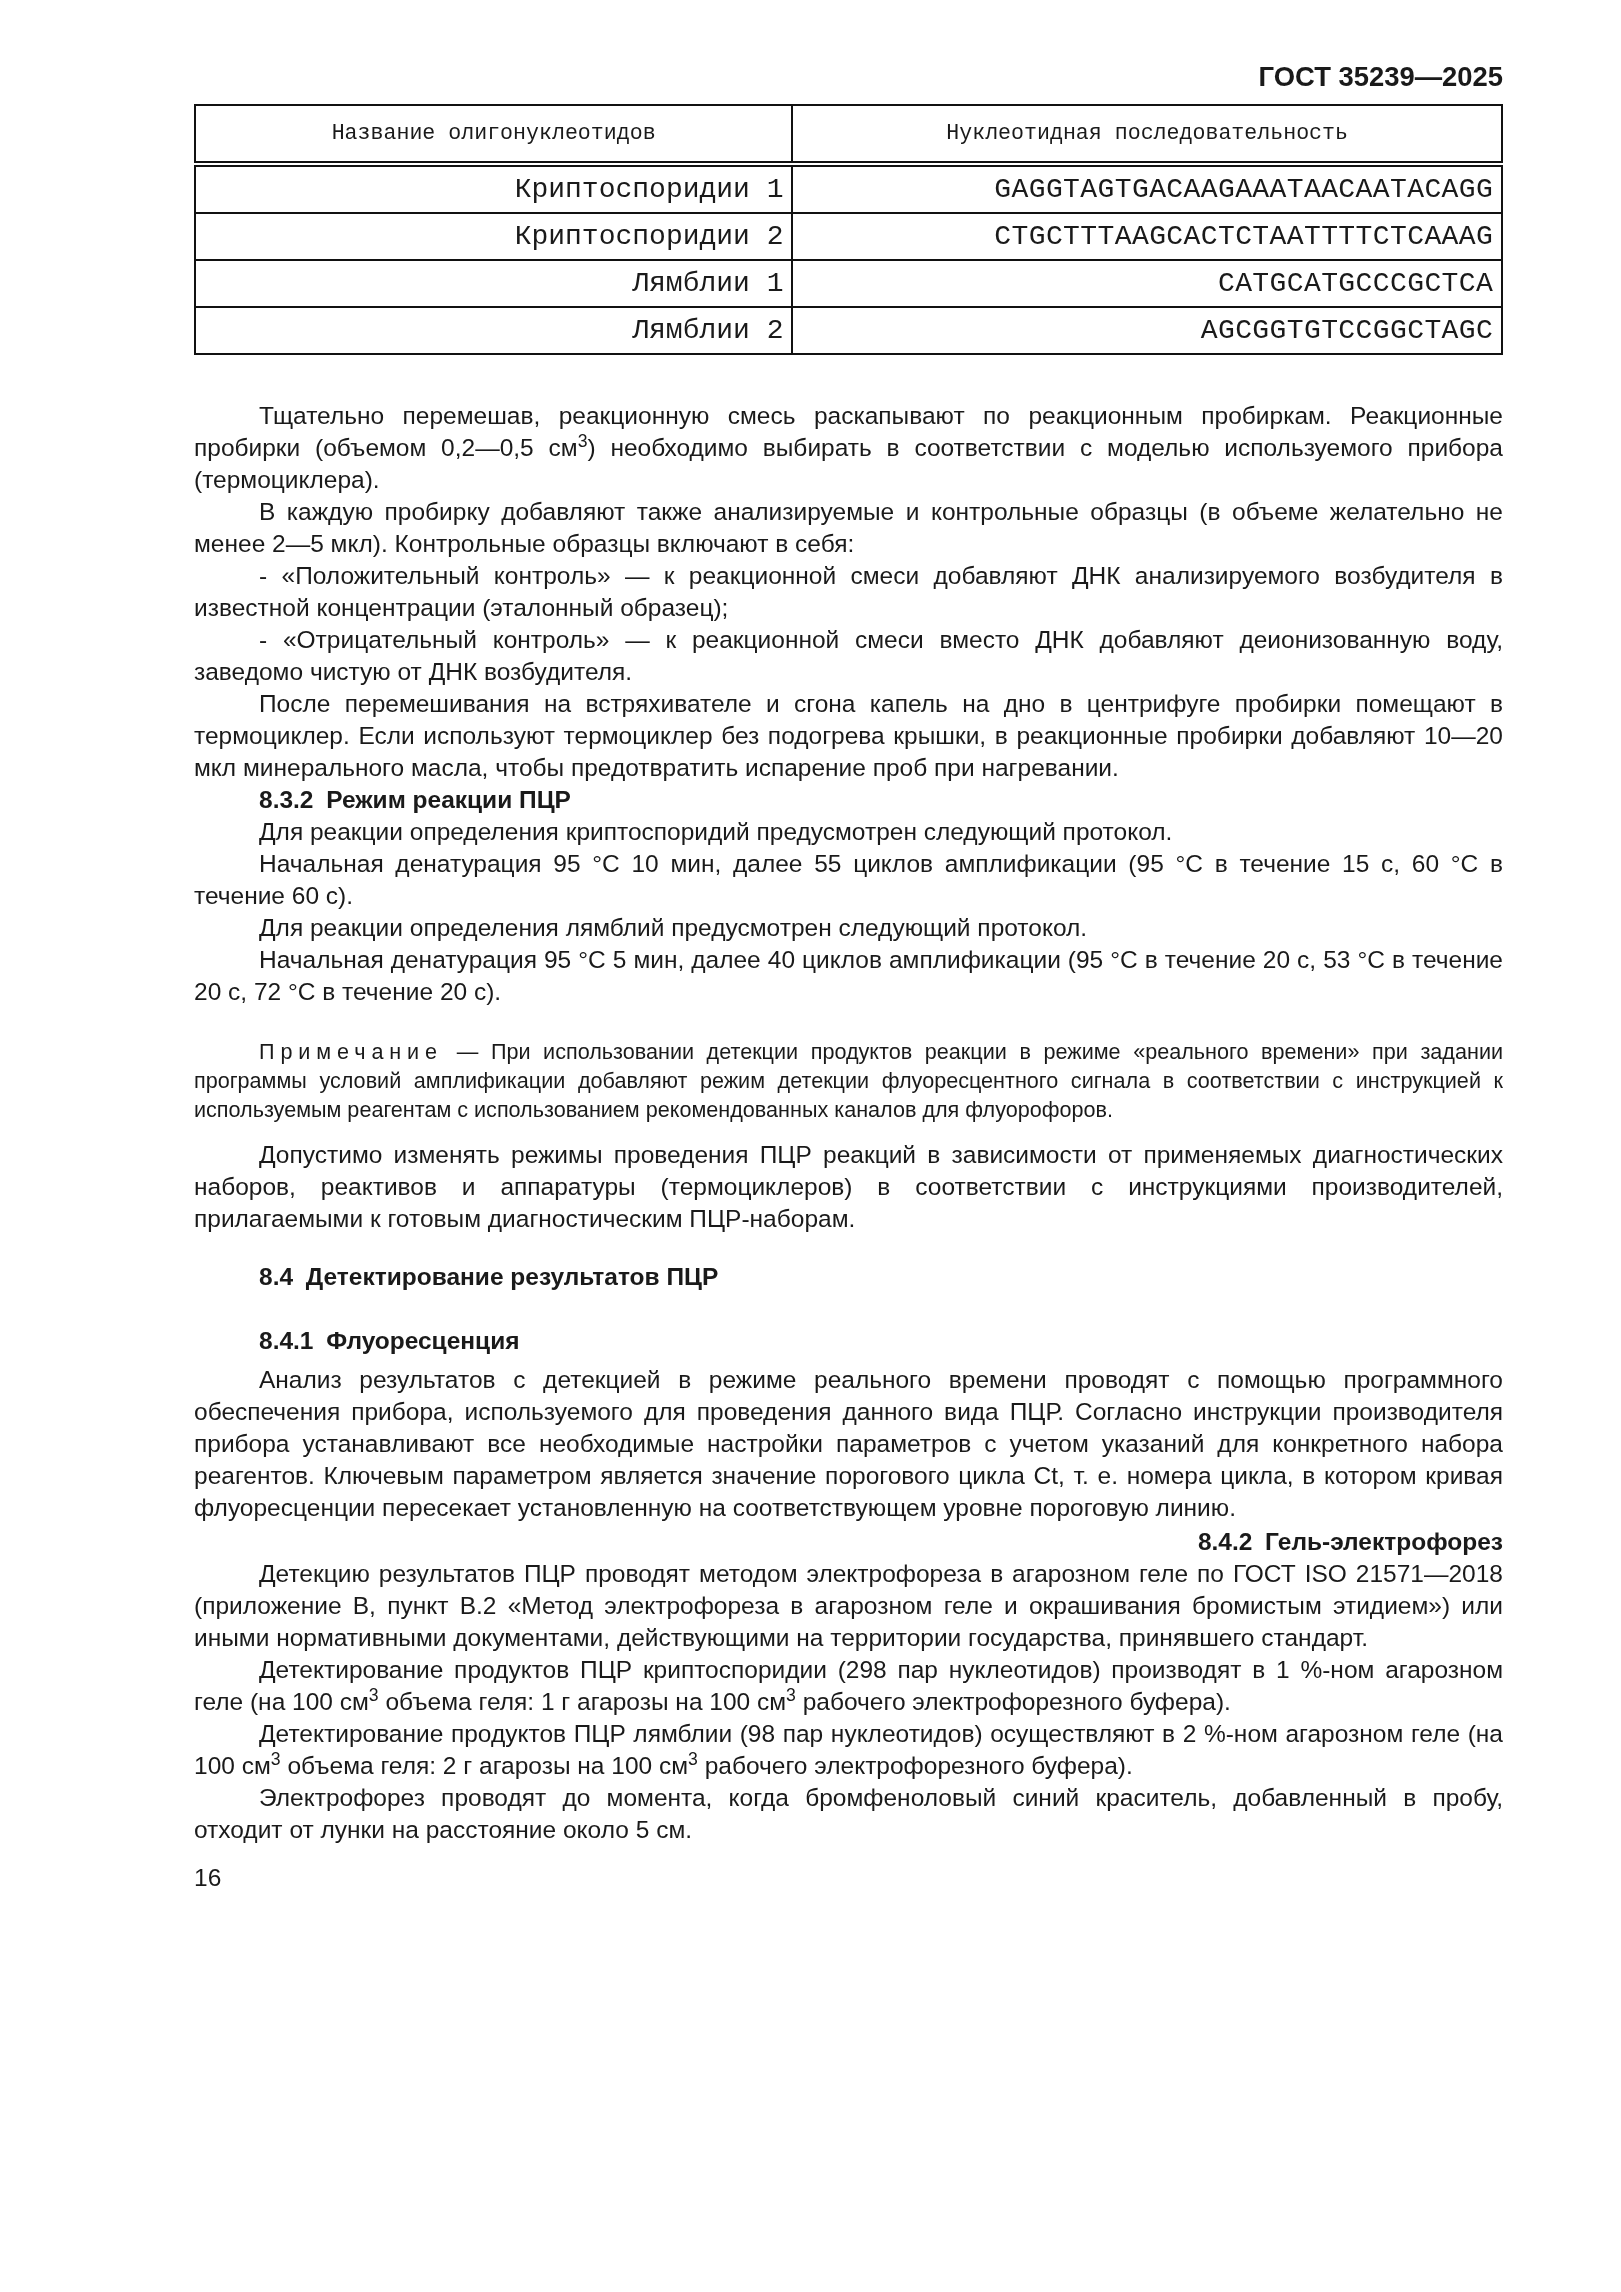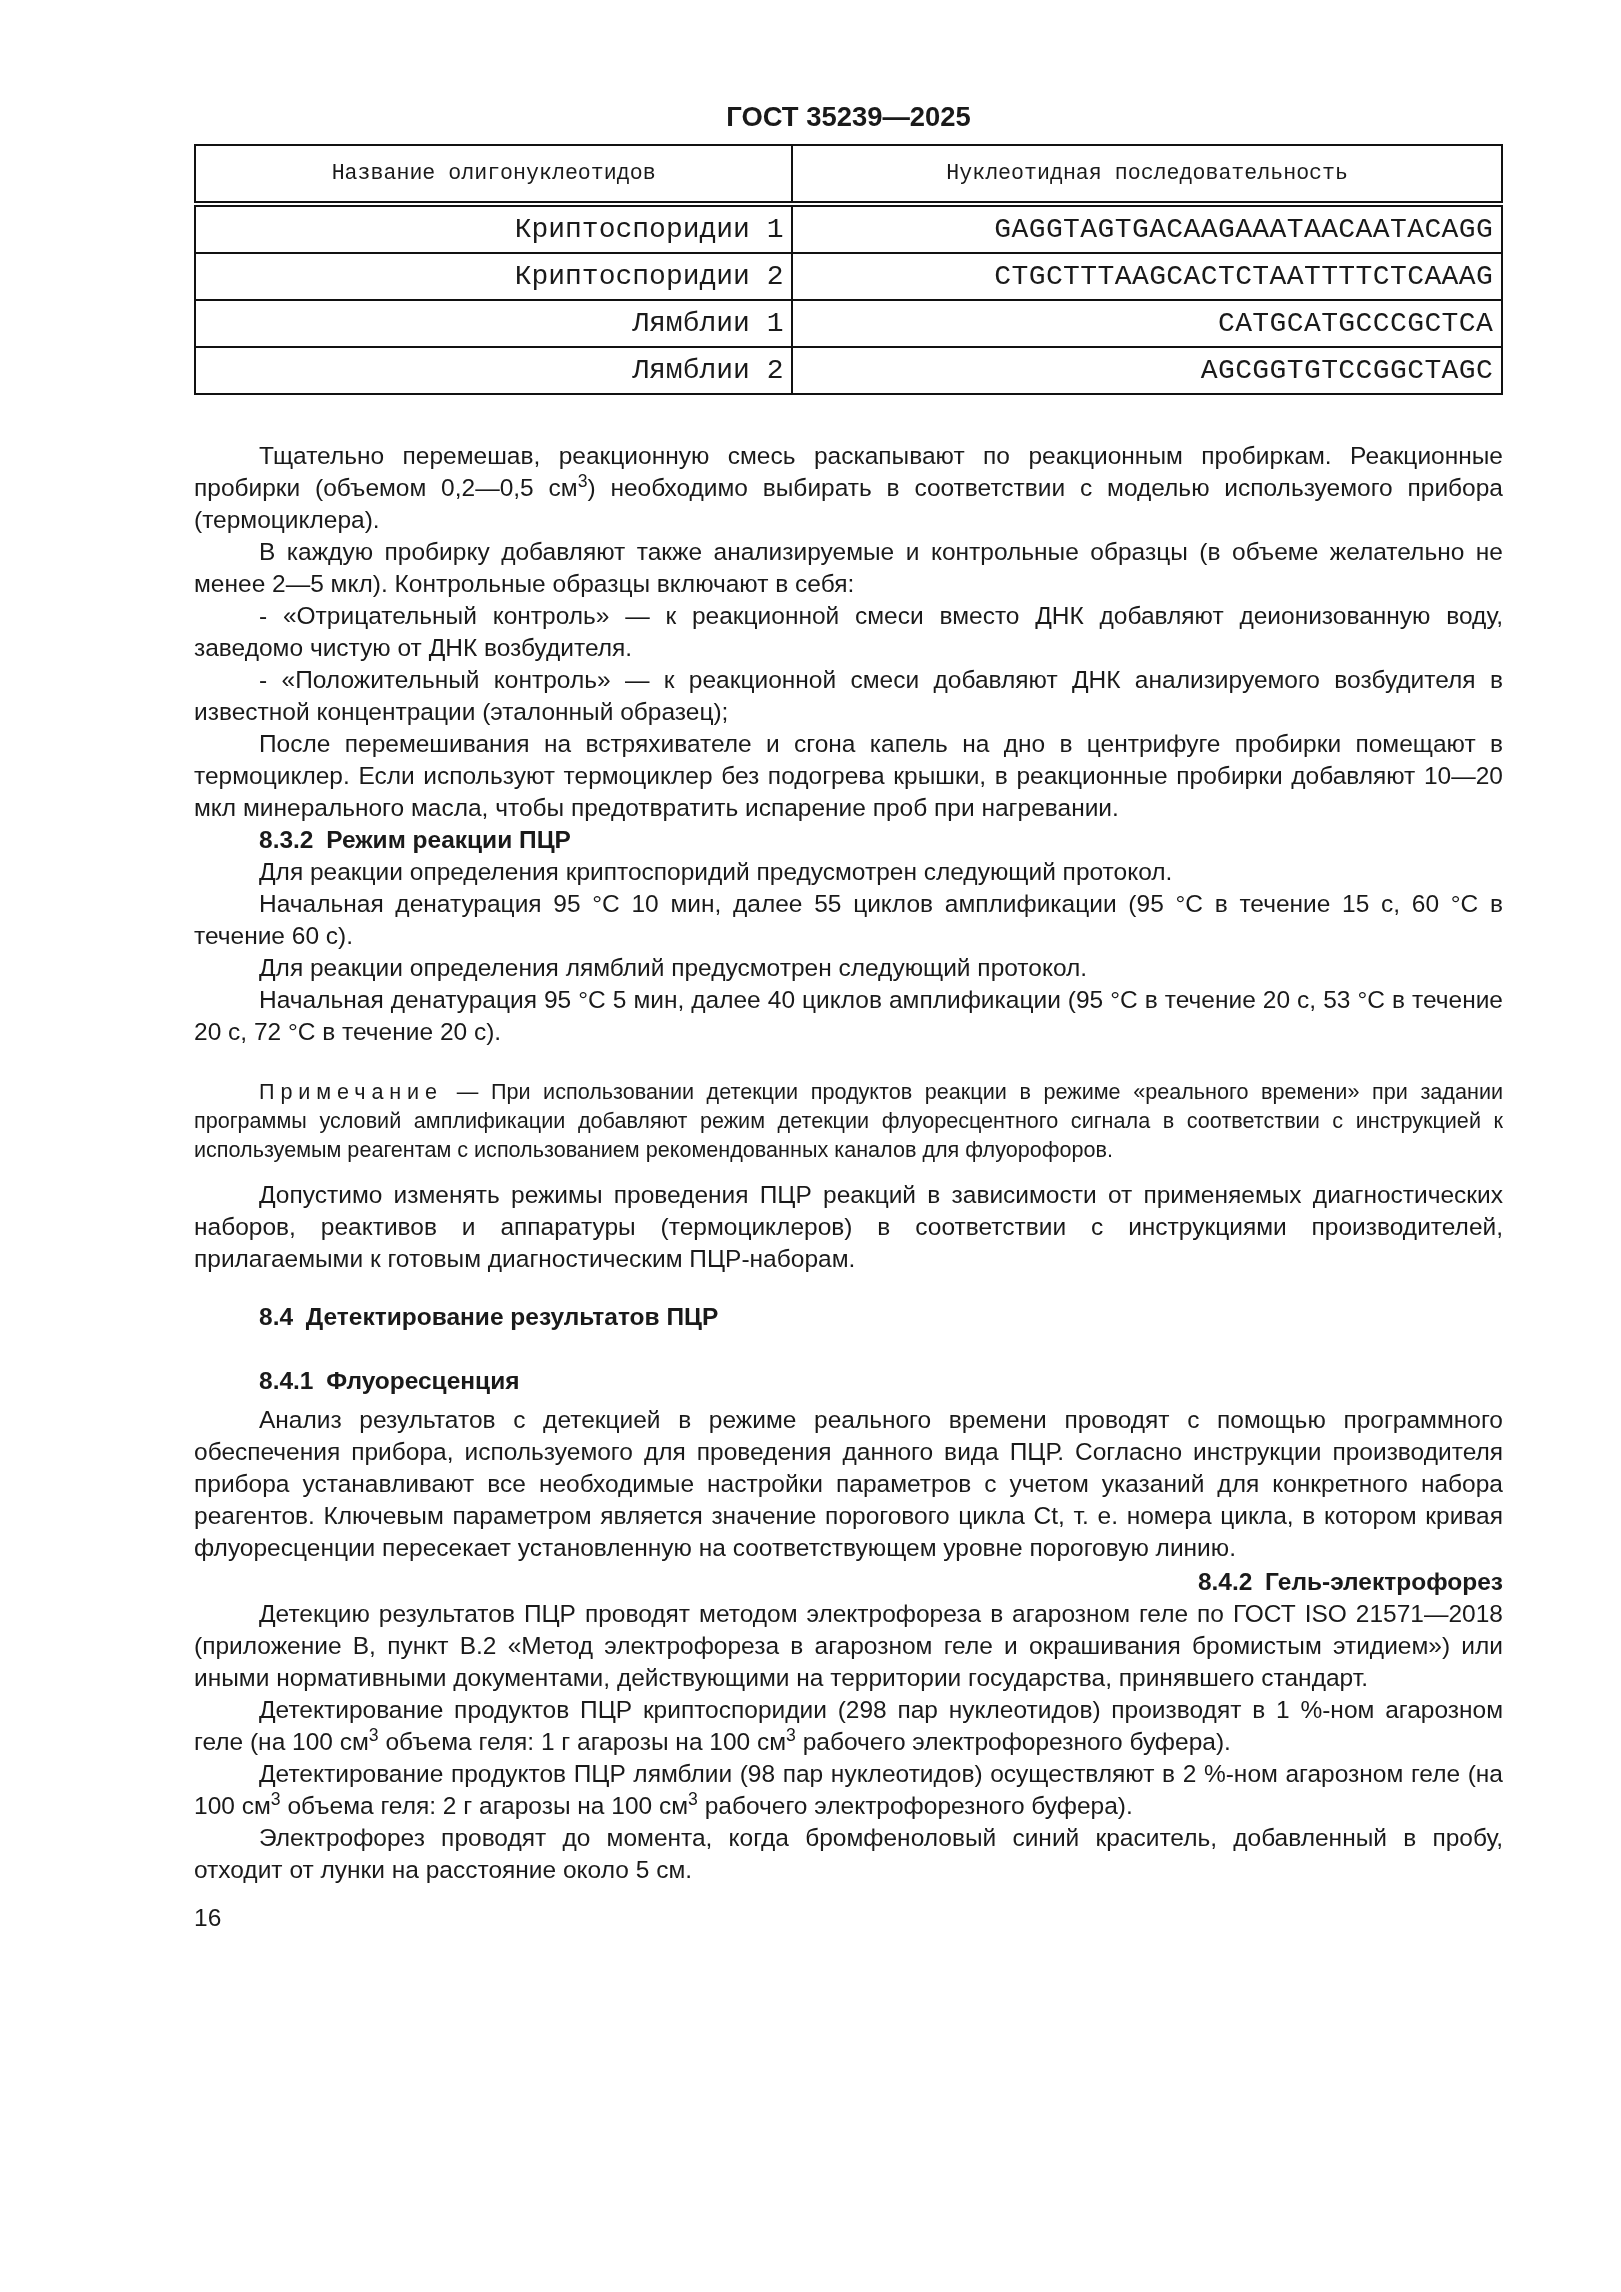--- a/index.html
+++ b/index.html
@@ -12,25 +12,25 @@
     position: relative;
     overflow: hidden;
   }
   .doc {
     position: absolute;
     left: 194px;
     top: 0;
     width: 1309px;
   }
   .std-code {
-    margin-top: 101px;
+    margin-top: 61px;
     font-weight: bold;
     font-size: 27.4px;
     line-height: 32px;
-    text-align: center;
+    text-align: right;
     text-indent: 0;
   }
   .table-caption {
     margin-top: 45px;
     font-size: 23.5px;
     line-height: 32px;
   }
   .cap-label { letter-spacing: 6.9px; }
   .cap-num { margin-left: 11.8px; }
   .cap-text { margin-left: 8.8px; }
@@ -124,22 +124,22 @@
       </tr>
       <tr>
         <td>Лямблии 2</td>
         <td class="seq">AGCGGTGTCCGGCTAGC</td>
       </tr>
     </tbody>
   </table>
 
   <p>Тщательно перемешав, реакционную смесь раскапывают по реакционным пробиркам. Реакционные пробирки (объемом 0,2—0,5 см<sup>3</sup>) необходимо выбирать в соответствии с моделью используемого прибора (термоциклера).</p>
   <p>В каждую пробирку добавляют также анализируемые и контрольные образцы (в объеме желательно не менее 2—5 мкл). Контрольные образцы включают в себя:</p>
+  <p>- «Положительный контроль» — к реакционной смеси добавляют ДНК анализируемого возбудителя в известной концентрации (эталонный образец);</p>
   <p>- «Отрицательный контроль» — к реакционной смеси вместо ДНК добавляют деионизованную воду, заведомо чистую от ДНК возбудителя.</p>
-  <p>- «Положительный контроль» — к реакционной смеси добавляют ДНК анализируемого возбудителя в известной концентрации (эталонный образец);</p>
   <p>После перемешивания на встряхивателе и сгона капель на дно в центрифуге пробирки помещают в термоциклер. Если используют термоциклер без подогрева крышки, в реакционные пробирки добавляют 10—20 мкл минерального масла, чтобы предотвратить испарение проб при нагревании.</p>
 
   <p class="heading"><span>8.3.2</span><span class="htxt">Режим реакции ПЦР</span></p>
 
   <p>Для реакции определения криптоспоридий предусмотрен следующий протокол.</p>
   <p>Начальная денатурация 95 °С 10 мин, далее 55 циклов амплификации (95 °С в течение 15 с, 60 °С в течение 60 с).</p>
   <p>Для реакции определения лямблий предусмотрен следующий протокол.</p>
   <p>Начальная денатурация 95 °С 5 мин, далее 40 циклов амплификации (95 °С в течение 20 с, 53 °С в течение 20 с, 72 °С в течение 20 с).</p>
 
   <p class="note"><span class="note-label">Примечание</span><span class="note-text">— При использовании детекции продуктов реакции в режиме «реального времени» при задании программы условий амплификации добавляют режим детекции флуоресцентного сигнала в соответствии с инструкцией к используемым реагентам с использованием рекомендованных каналов для флуорофоров.</span></p>

